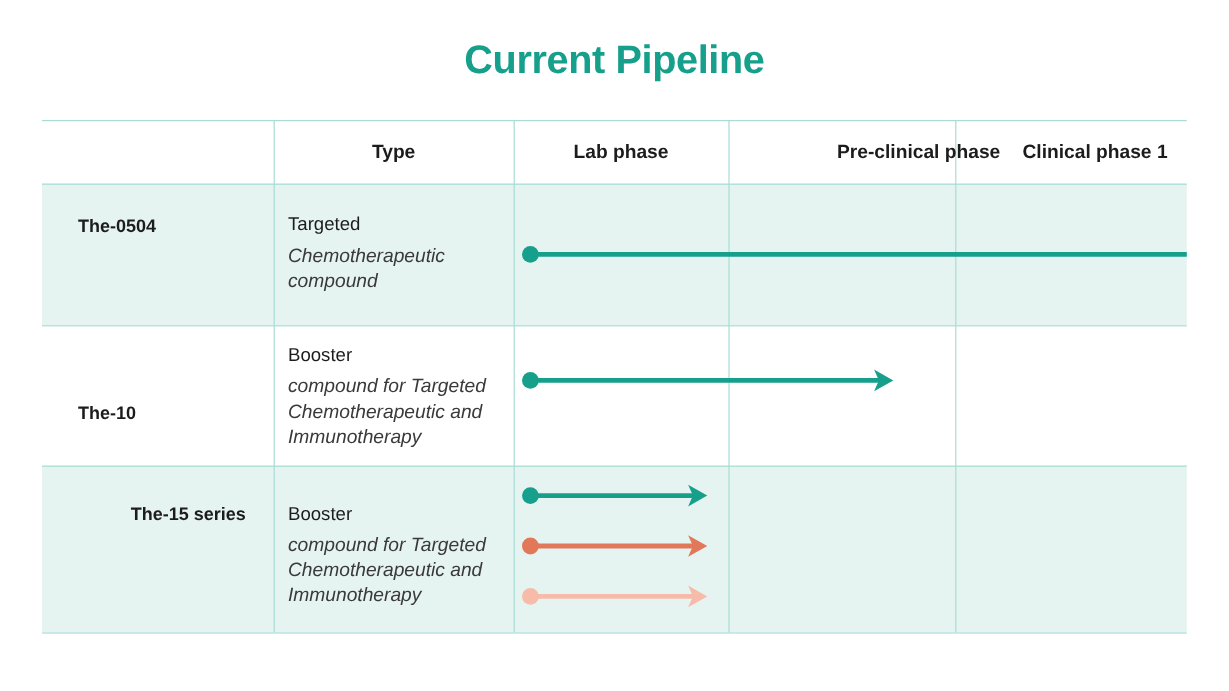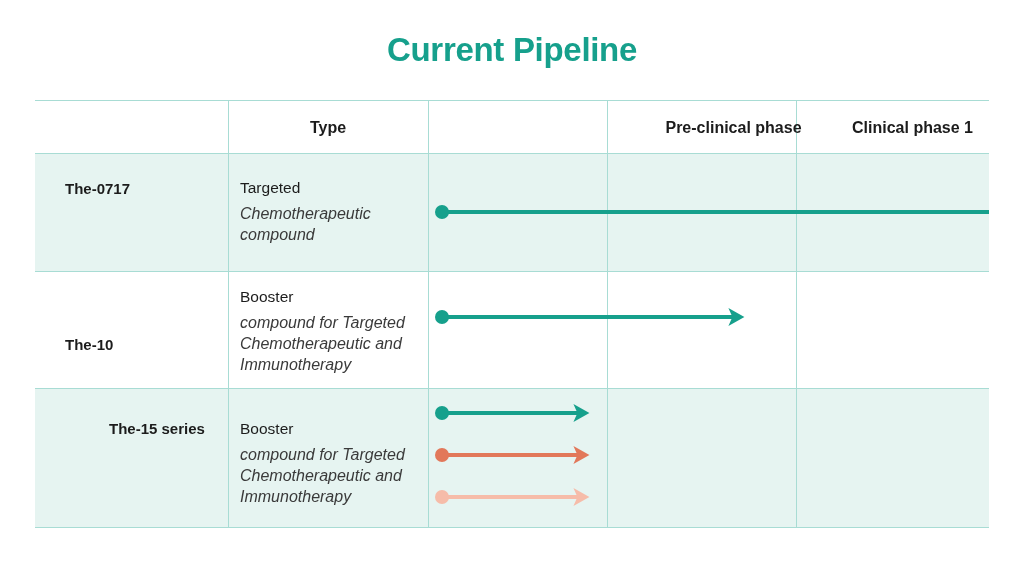--- a/index.html
+++ b/index.html
@@ -132,24 +132,25 @@
     <div class="hline" style="top:171px;"></div>
     <div class="hline" style="top:288px;"></div>
     <div class="hline" style="top:427px;"></div>
 
     <div class="vline" style="left:193px; height:427px;"></div>
     <div class="vline" style="left:393px; height:427px;"></div>
     <div class="vline" style="left:572px; height:427px;"></div>
     <div class="vline" style="left:761px; height:427px;"></div>
 
     <div class="hdr-cell" style="left:193px; top:19px; width:200px;">Type</div>
-    <div class="hdr-cell" style="left:572px; top:19px; width:189px;padding-left:32px;">Pre-clinical phase</div>
+    <div class="hdr-cell" style="left:393px; top:19px; width:179px;">Lab phase</div>
+    <div class="hdr-cell" style="left:604px; top:19px; width:189px;padding-left:32px;">Pre-clinical phase</div>
     <div class="hdr-cell" style="left:761px; top:19px; width:193px;margin-left:20px;">Clinical phase 1</div>
 
-    <div class="name-cell" style="left:30px; top:80px;">The-0717</div>
+    <div class="name-cell" style="left:30px; top:80px;">The-0504</div>
     <div class="type-cell" style="top:79px;">
       <div class="type-title">Targeted</div>
       <div class="type-desc">Chemotherapeutic compound</div>
     </div>
 
     <div class="name-cell" style="left:30px; top:188px;margin-top:48px;">The-10</div>
     <div class="type-cell" style="top:188px;">
       <div class="type-title">Booster</div>
       <div class="type-desc">compound for Targeted Chemotherapeutic and Immunotherapy</div>
     </div>

